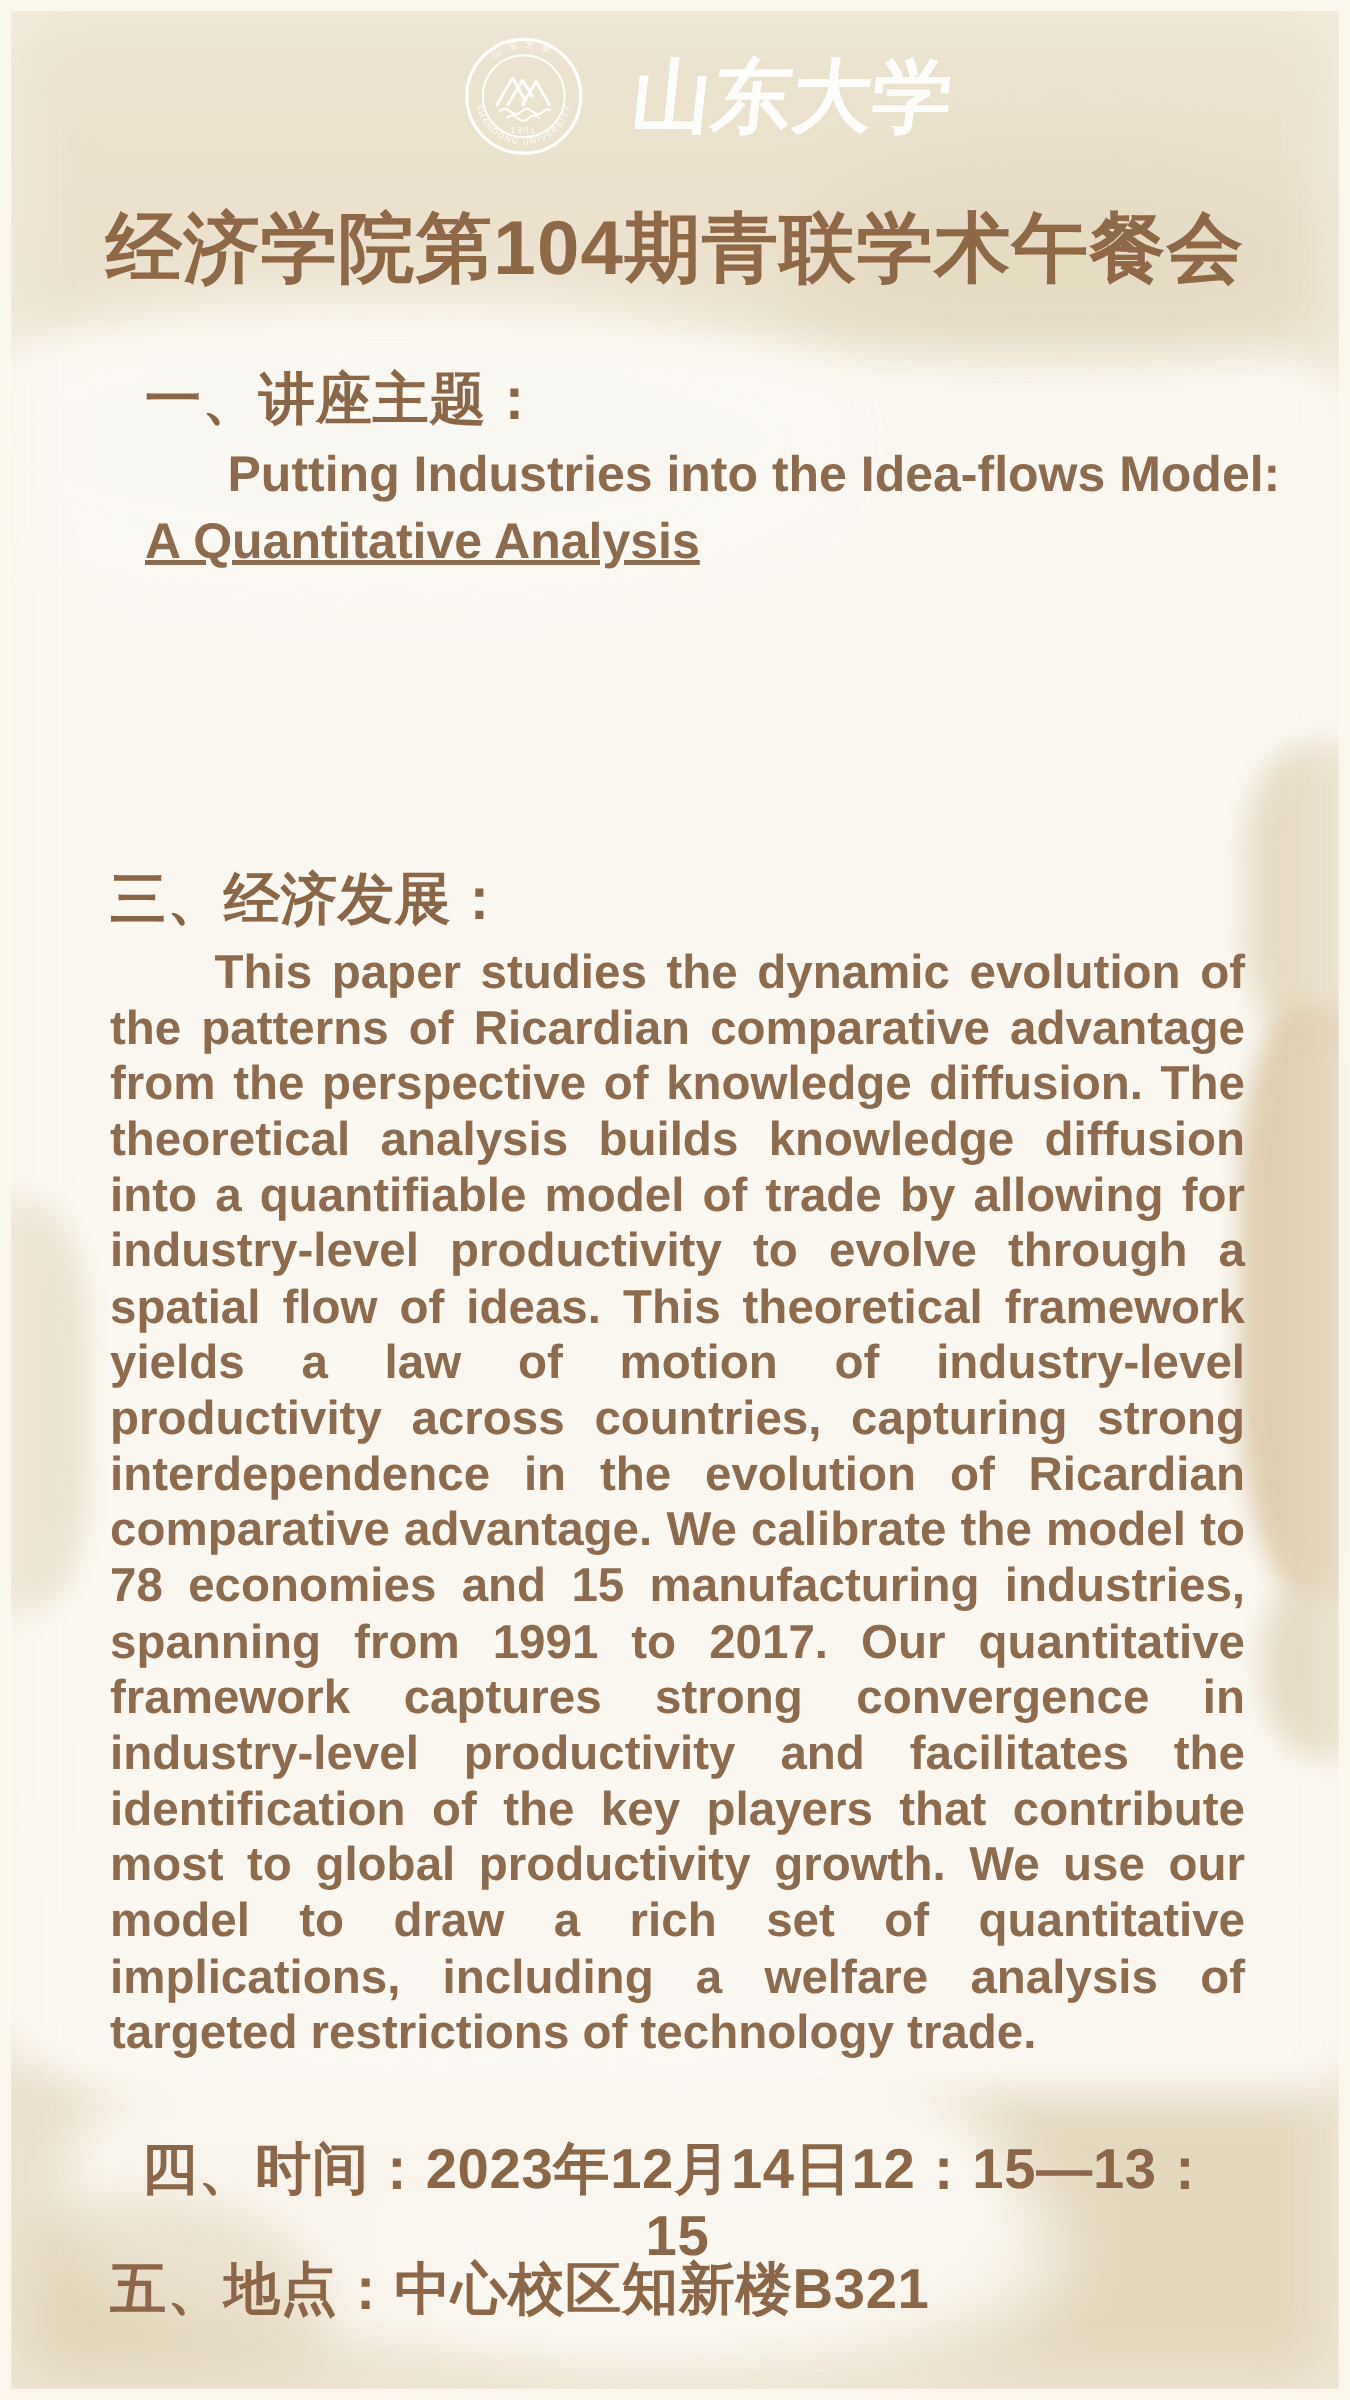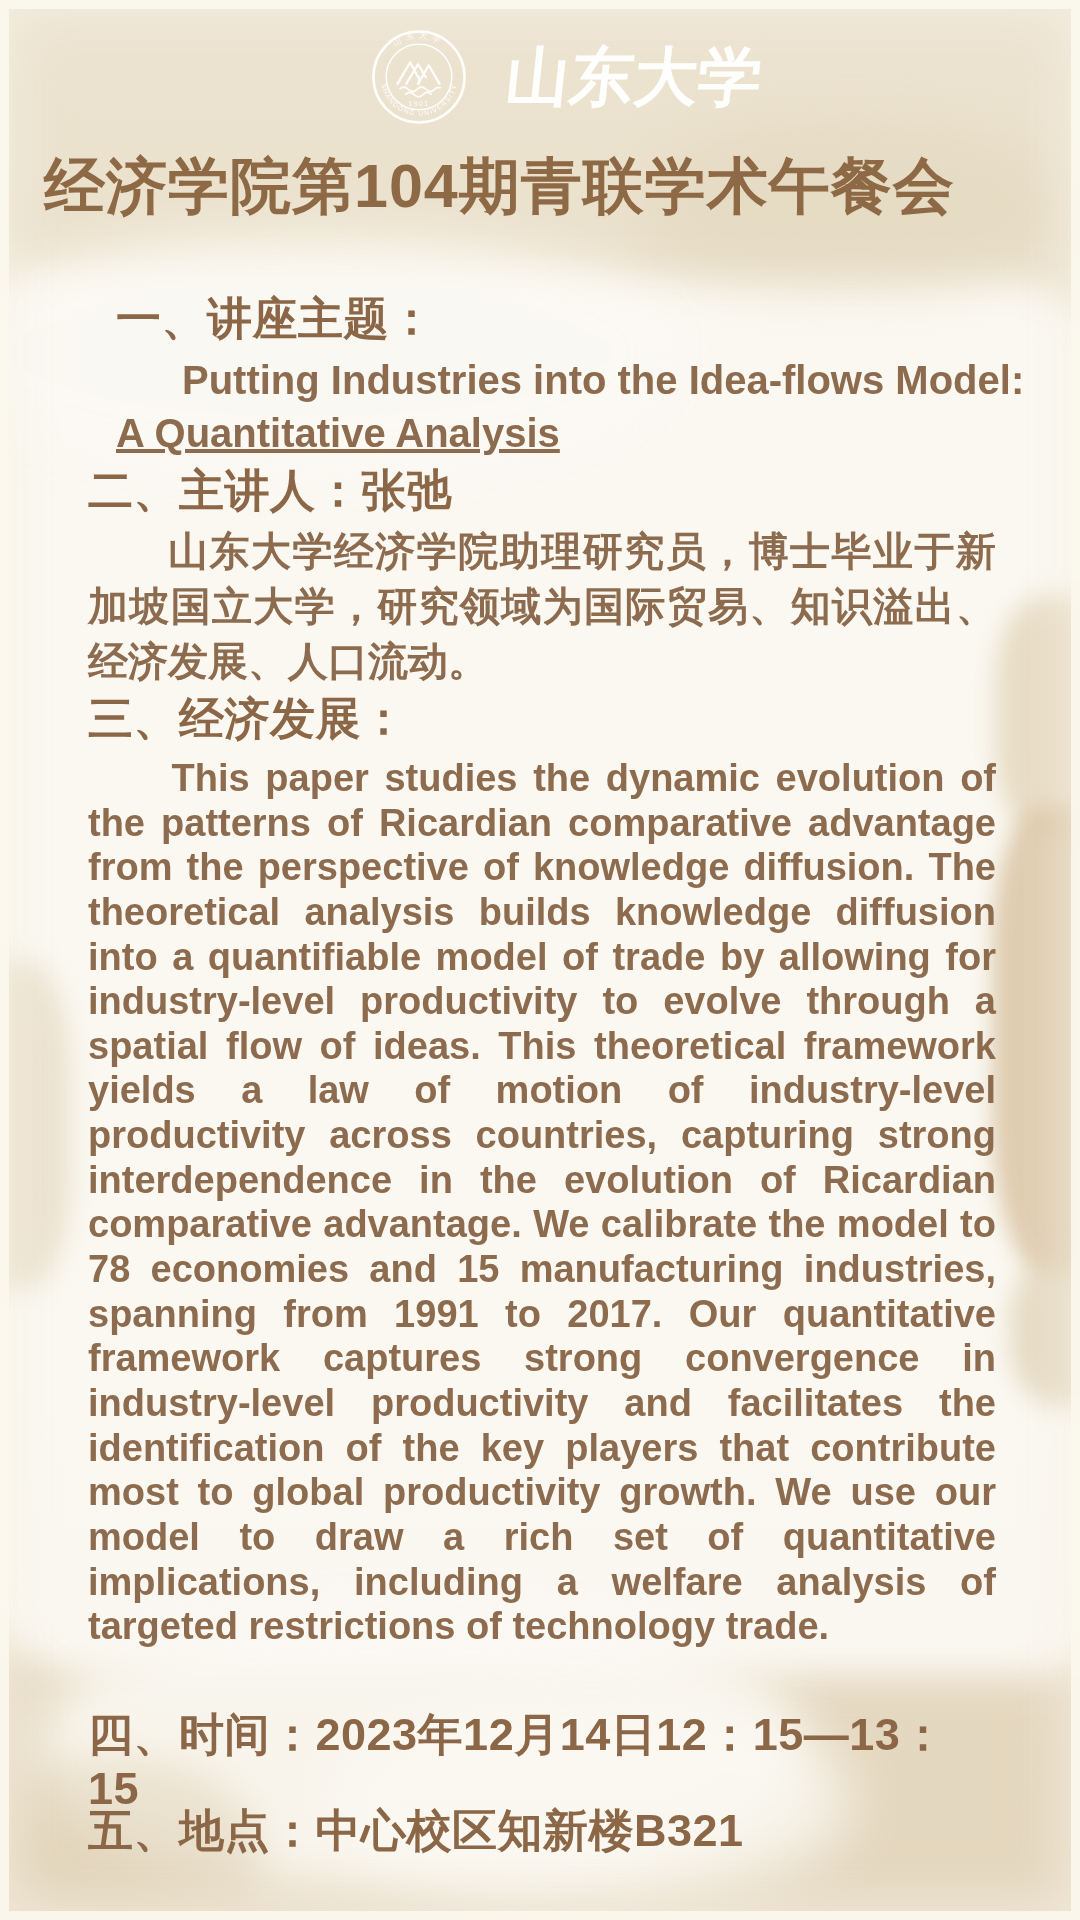--- a/index.html
+++ b/index.html
@@ -38,25 +38,25 @@
   .content{position:absolute;inset:0;z-index:2;}
   .logo-header{position:absolute;left:0;right:0;top:28px;display:flex;justify-content:center;
     align-items:center;gap:38px;transform:translateX(26px);color:rgba(255,255,255,.95);}
   .seal{flex:0 0 auto;opacity:.95;}
   .logo-text{display:flex;flex-direction:column;align-items:center;}
   .logo-cn{display:flex;align-items:baseline;gap:10px;white-space:nowrap;line-height:1;}
   .logo-cn .script{font-size:64px;font-weight:700;display:inline-block;transform:skewX(-6deg);}
   .logo-cn .bold{font-size:55px;font-weight:900;}
   .logo-en{margin-top:6px;font-size:19px;font-weight:600;letter-spacing:2.6px;white-space:nowrap;
     color:rgba(255,255,255,.88);}
-  .title{position:absolute;left:40px;right:40px;top:146px;margin:4px;
+  .title{position:absolute;left:40px;right:40px;top:146px;margin:16px;text-align:center;
     font-size:61px;line-height:1.2;font-weight:800;letter-spacing:1px;color:#8e6945;}
   .sec{position:absolute;left:88px;right:84px;color:#8d6b4e;}
   .sec h2{margin:0;font-size:45px;line-height:1.2;font-weight:800;letter-spacing:.5px;color:#8b6747;}
-  .s1{top:292px;margin-left:28px;} .s2{top:464px;} .s3{top:692px;} .s4{top:1708px;} .s5{top:1804px;}
+  .s1{top:292px;margin-left:28px;} .s2{top:464px;} .s3{top:692px;} .s4{top:1708px;text-align:center;} .s5{top:1804px;}
   .en-lines{margin-top:8px;font-size:40px;line-height:1.32;font-weight:600;}
   .en-lines .l1{padding-left:66px;white-space:nowrap;}
   .en-lines .l2{white-space:nowrap;text-decoration:underline;}
   .cjk-body{margin:6px 0 0 0;font-size:40px;line-height:1.38;font-weight:600;
     text-align:justify;text-indent:2em;}
   .abstract{margin:10px 0 0 0;font-size:38px;line-height:1.175;font-weight:600;
     text-align:justify;text-indent:2.2em;}
 </style>
 </head>
 <body>
@@ -113,24 +113,20 @@
     <h1 class="title">经济学院第104期青联学术午餐会</h1>
 
     <section class="sec s1">
       <h2>一、讲座主题：</h2>
       <div class="en-lines">
         <div class="l1">Putting Industries into the Idea-flows Model:</div>
         <div class="l2">A Quantitative Analysis</div>
       </div>
     </section>
 
-    <section class="sec s2">
-      <h2>二、主讲人：张弛</h2>
-      <p class="cjk-body">山东大学经济学院助理研究员，博士毕业于新加坡国立大学，研究领域为国际贸易、知识溢出、经济发展、人口流动。</p>
-    </section>
 
     <section class="sec s3">
       <h2>三、经济发展：</h2>
       <p class="abstract">This paper studies the dynamic evolution of the patterns of Ricardian comparative advantage from the perspective of knowledge diffusion. The theoretical analysis builds knowledge diffusion into a quantifiable model of trade by allowing for industry-level productivity to evolve through a spatial flow of ideas. This theoretical framework yields a law of motion of industry-level productivity across countries, capturing strong interdependence in the evolution of Ricardian comparative advantage. We calibrate the model to 78 economies and 15 manufacturing industries, spanning from 1991 to 2017. Our quantitative framework captures strong convergence in industry-level productivity and facilitates the identification of the key players that contribute most to global productivity growth. We use our model to draw a rich set of quantitative implications, including a welfare analysis of targeted restrictions of technology trade.</p>
     </section>
 
     <section class="sec s4">
       <h2>四、时间：2023年12月14日12：15—13：15</h2>
     </section>
 

